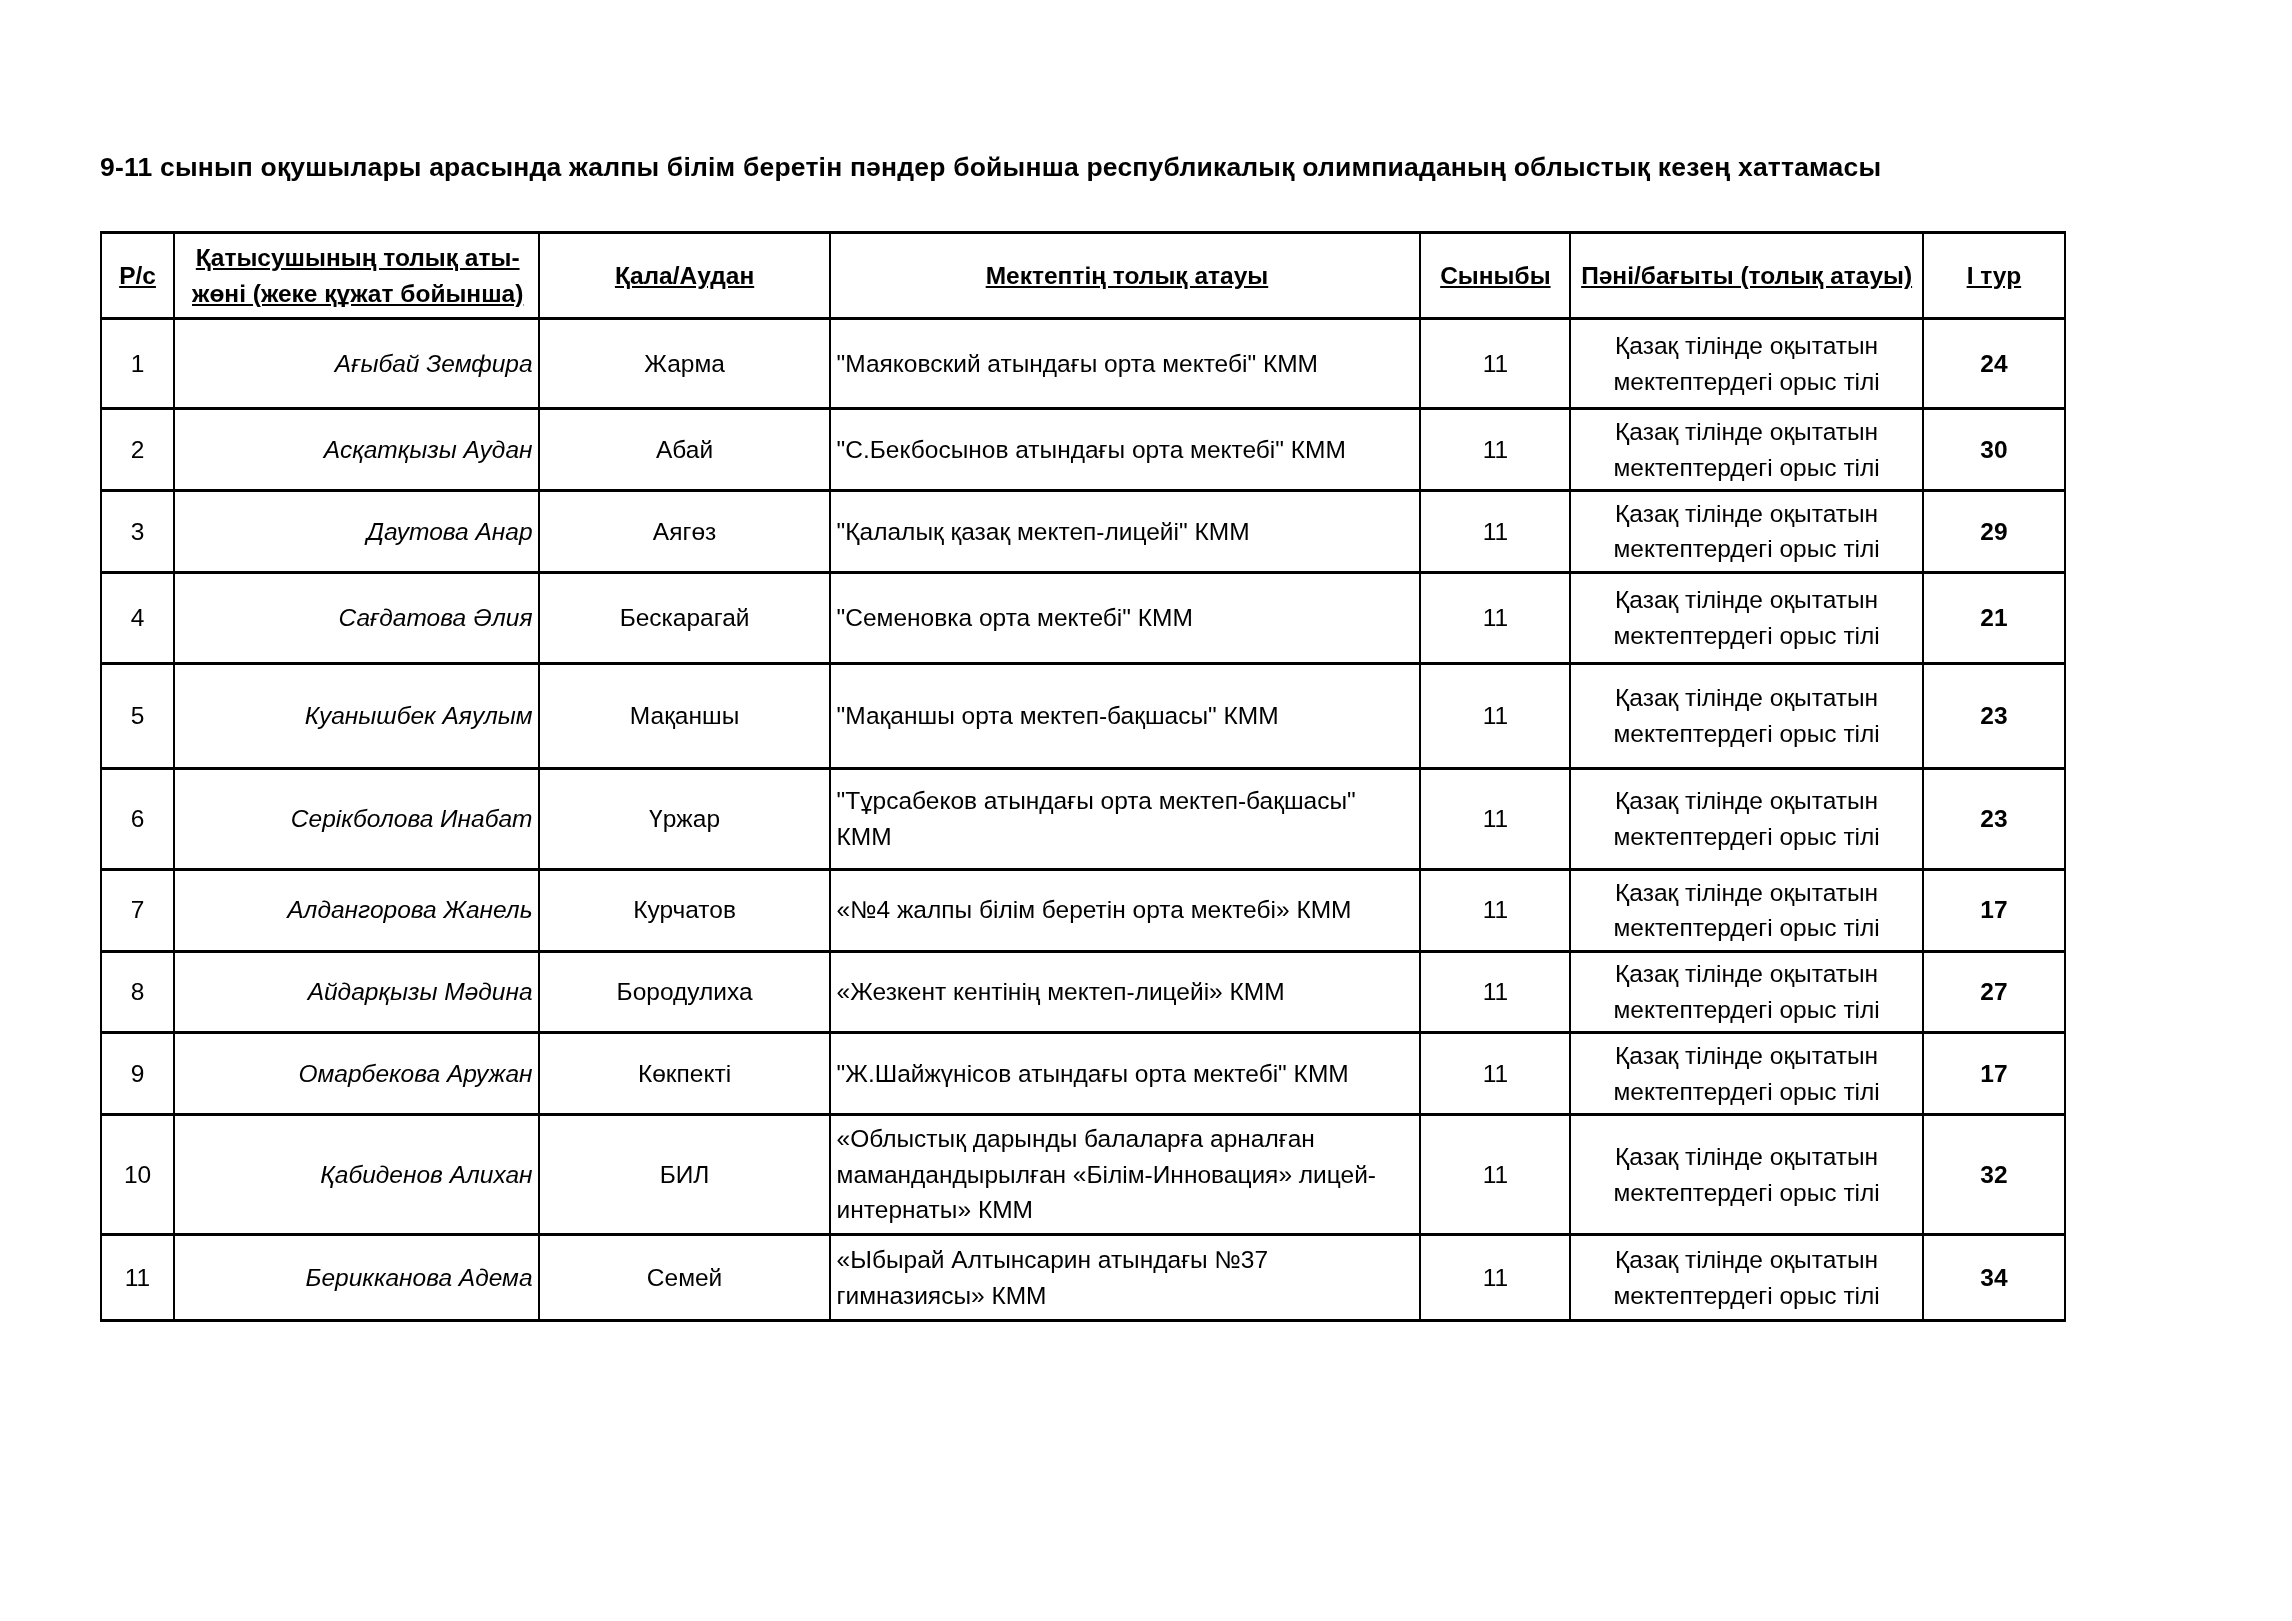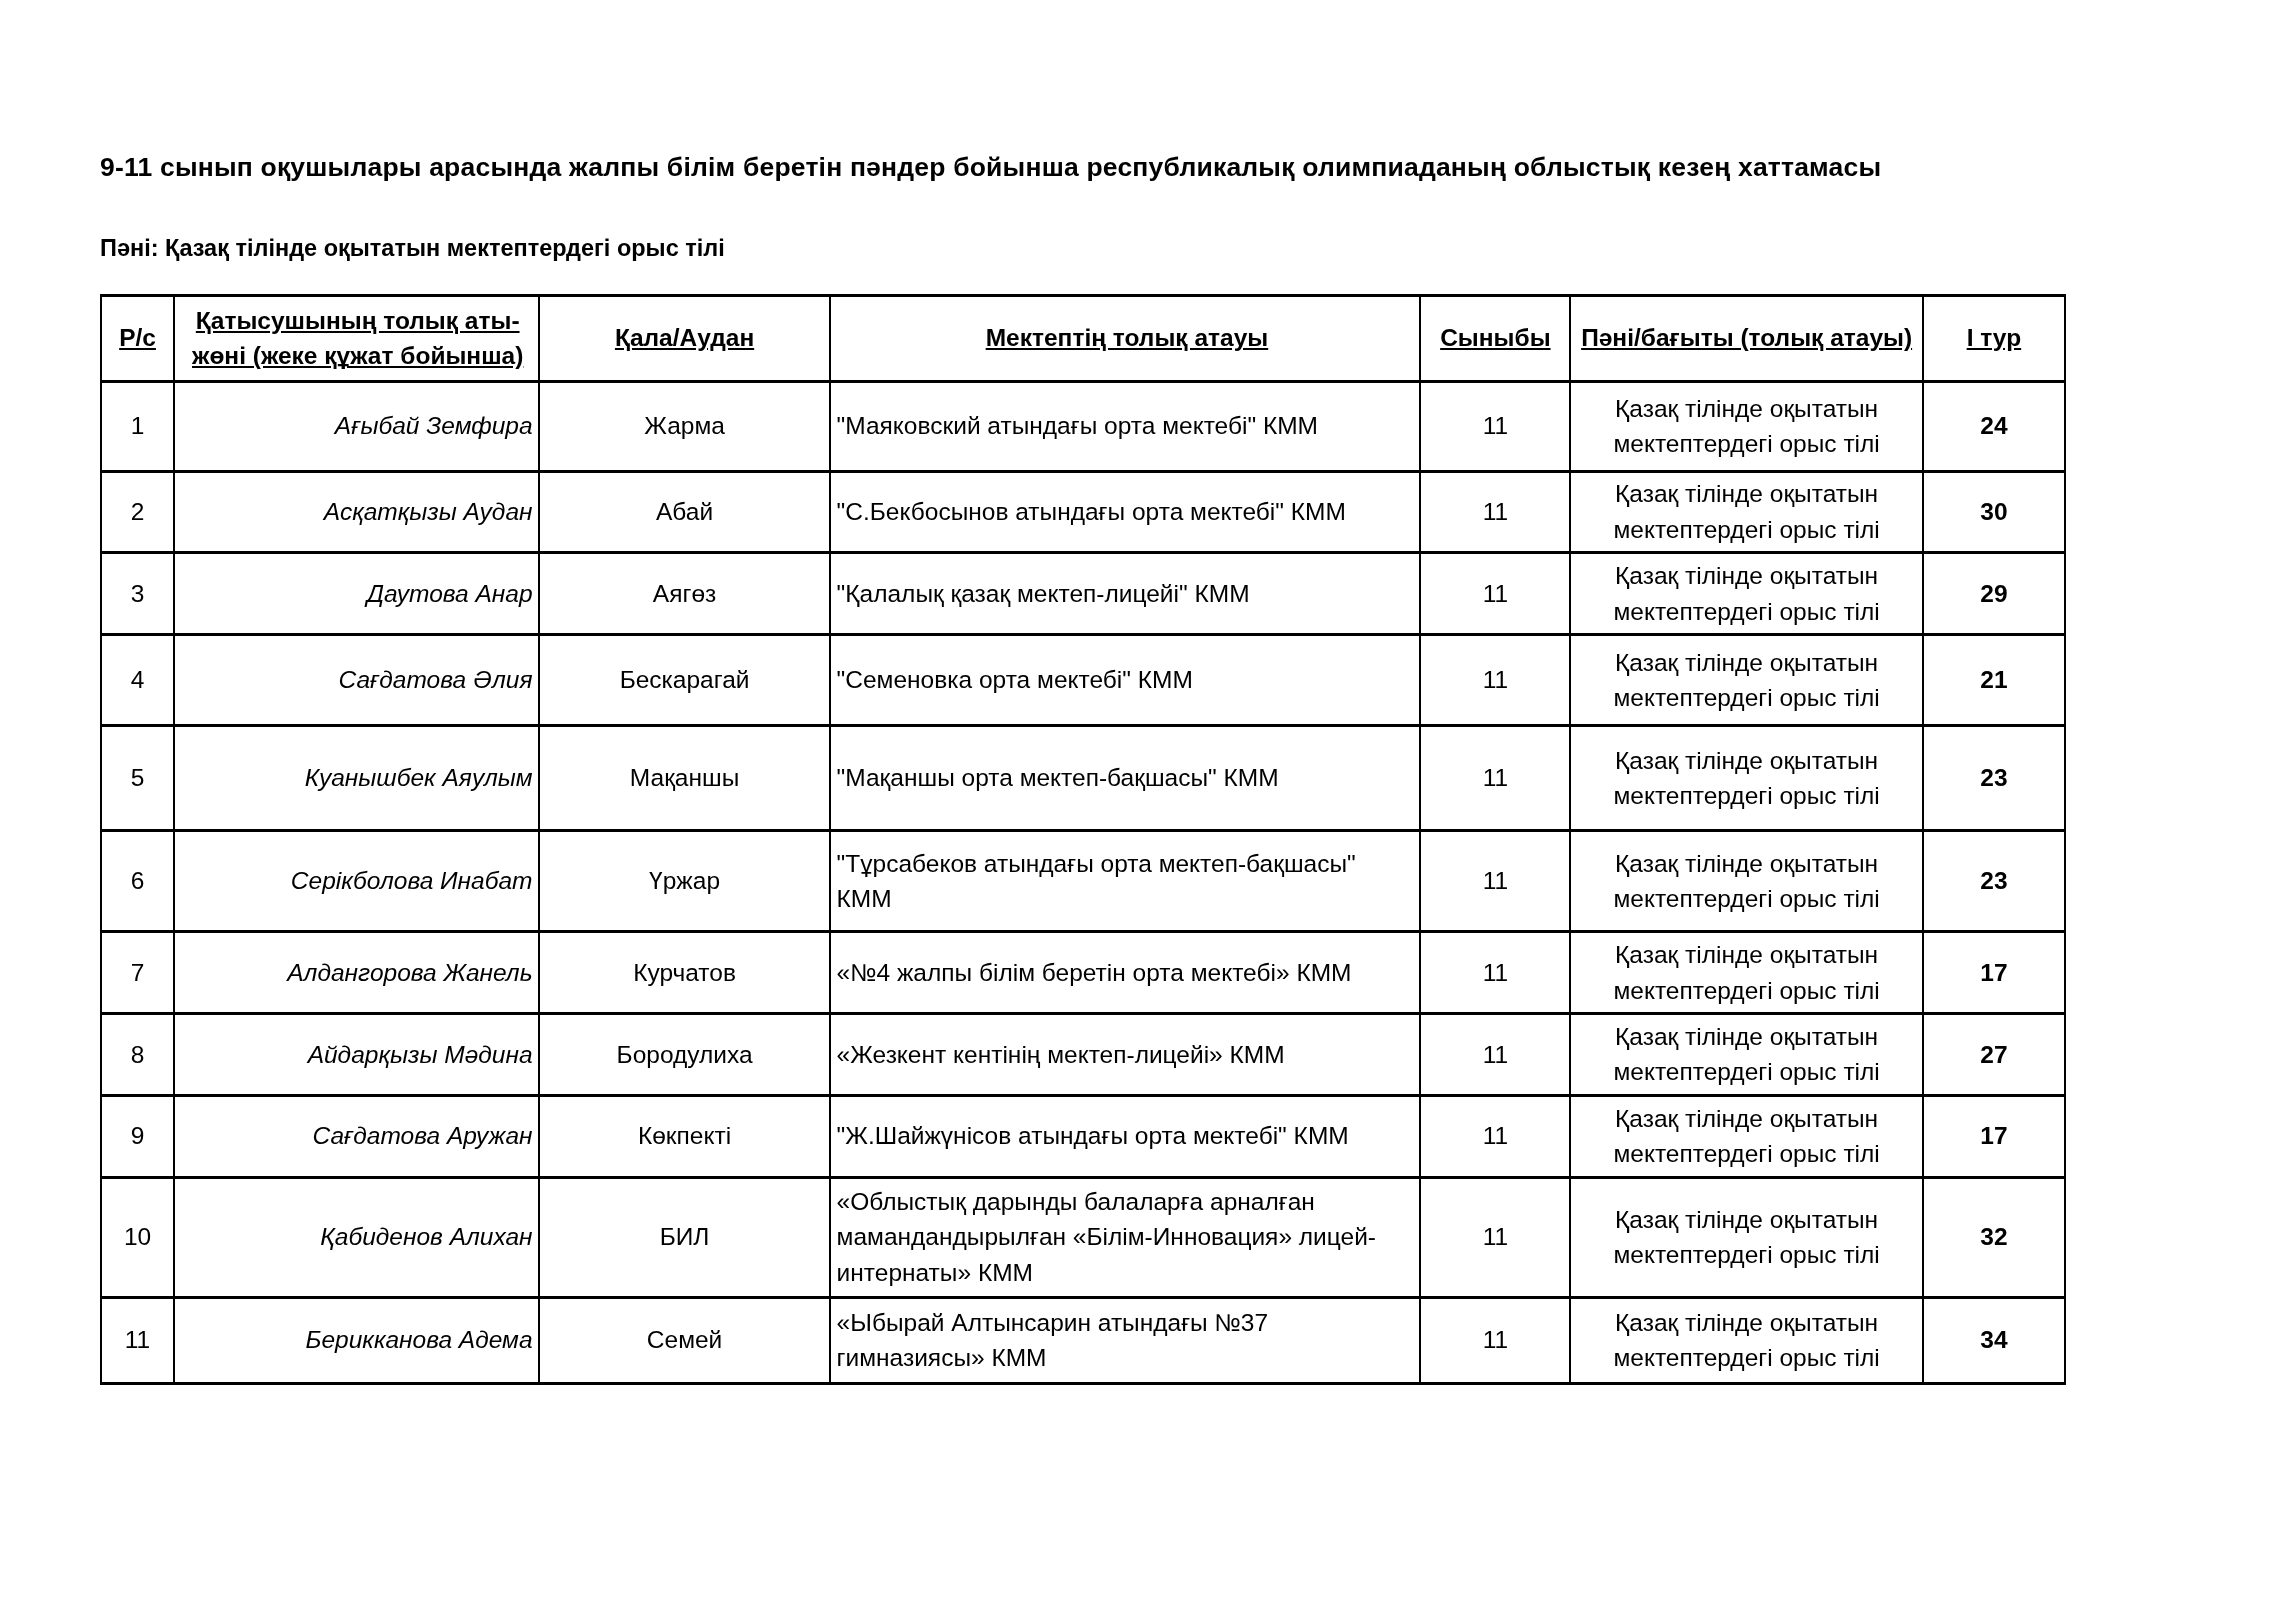--- a/index.html
+++ b/index.html
@@ -78,21 +78,20 @@
   tbody tr:nth-child(12) { height: 76px; }
 </style>
 </head>
 <body>
 
 <div class="page">
 
   <div class="doc-title">9-11 сынып оқушылары арасында жалпы білім беретін пәндер бойынша республикалық олимпиаданың облыстық кезең хаттамасы</div>
 
   <div class="meta-block">
-    <div class="meta-line">Пәні: Қазақ тілінде оқытатын мектептердегі орыс тілі</div>
   </div>
 
   <table class="results">
     <colgroup>
       <col style="width:73px">
       <col style="width:365px">
       <col style="width:290px">
       <col style="width:590px">
       <col style="width:150px">
       <col style="width:352px">
@@ -177,21 +176,21 @@
     <td class="c-num">8</td>
     <td class="c-name">Айдарқызы Мәдина</td>
     <td class="c-city">Бородулиха</td>
     <td class="c-school">«Жезкент кентінің мектеп-лицейі» КММ</td>
     <td class="c-grade">11</td>
     <td class="c-subject">Қазақ тілінде оқытатын мектептердегі орыс тілі</td>
     <td class="c-score">27</td>
   </tr>
         <tr>
     <td class="c-num">9</td>
-    <td class="c-name">Сағдатова Аружан</td>
+    <td class="c-name">Омарбекова Аружан</td>
     <td class="c-city">Көкпекті</td>
     <td class="c-school">"Ж.Шайжүнісов атындағы орта мектебі" КММ</td>
     <td class="c-grade">11</td>
     <td class="c-subject">Қазақ тілінде оқытатын мектептердегі орыс тілі</td>
     <td class="c-score">17</td>
   </tr>
         <tr>
     <td class="c-num">10</td>
     <td class="c-name">Қабиденов Алихан</td>
     <td class="c-city">БИЛ</td>

